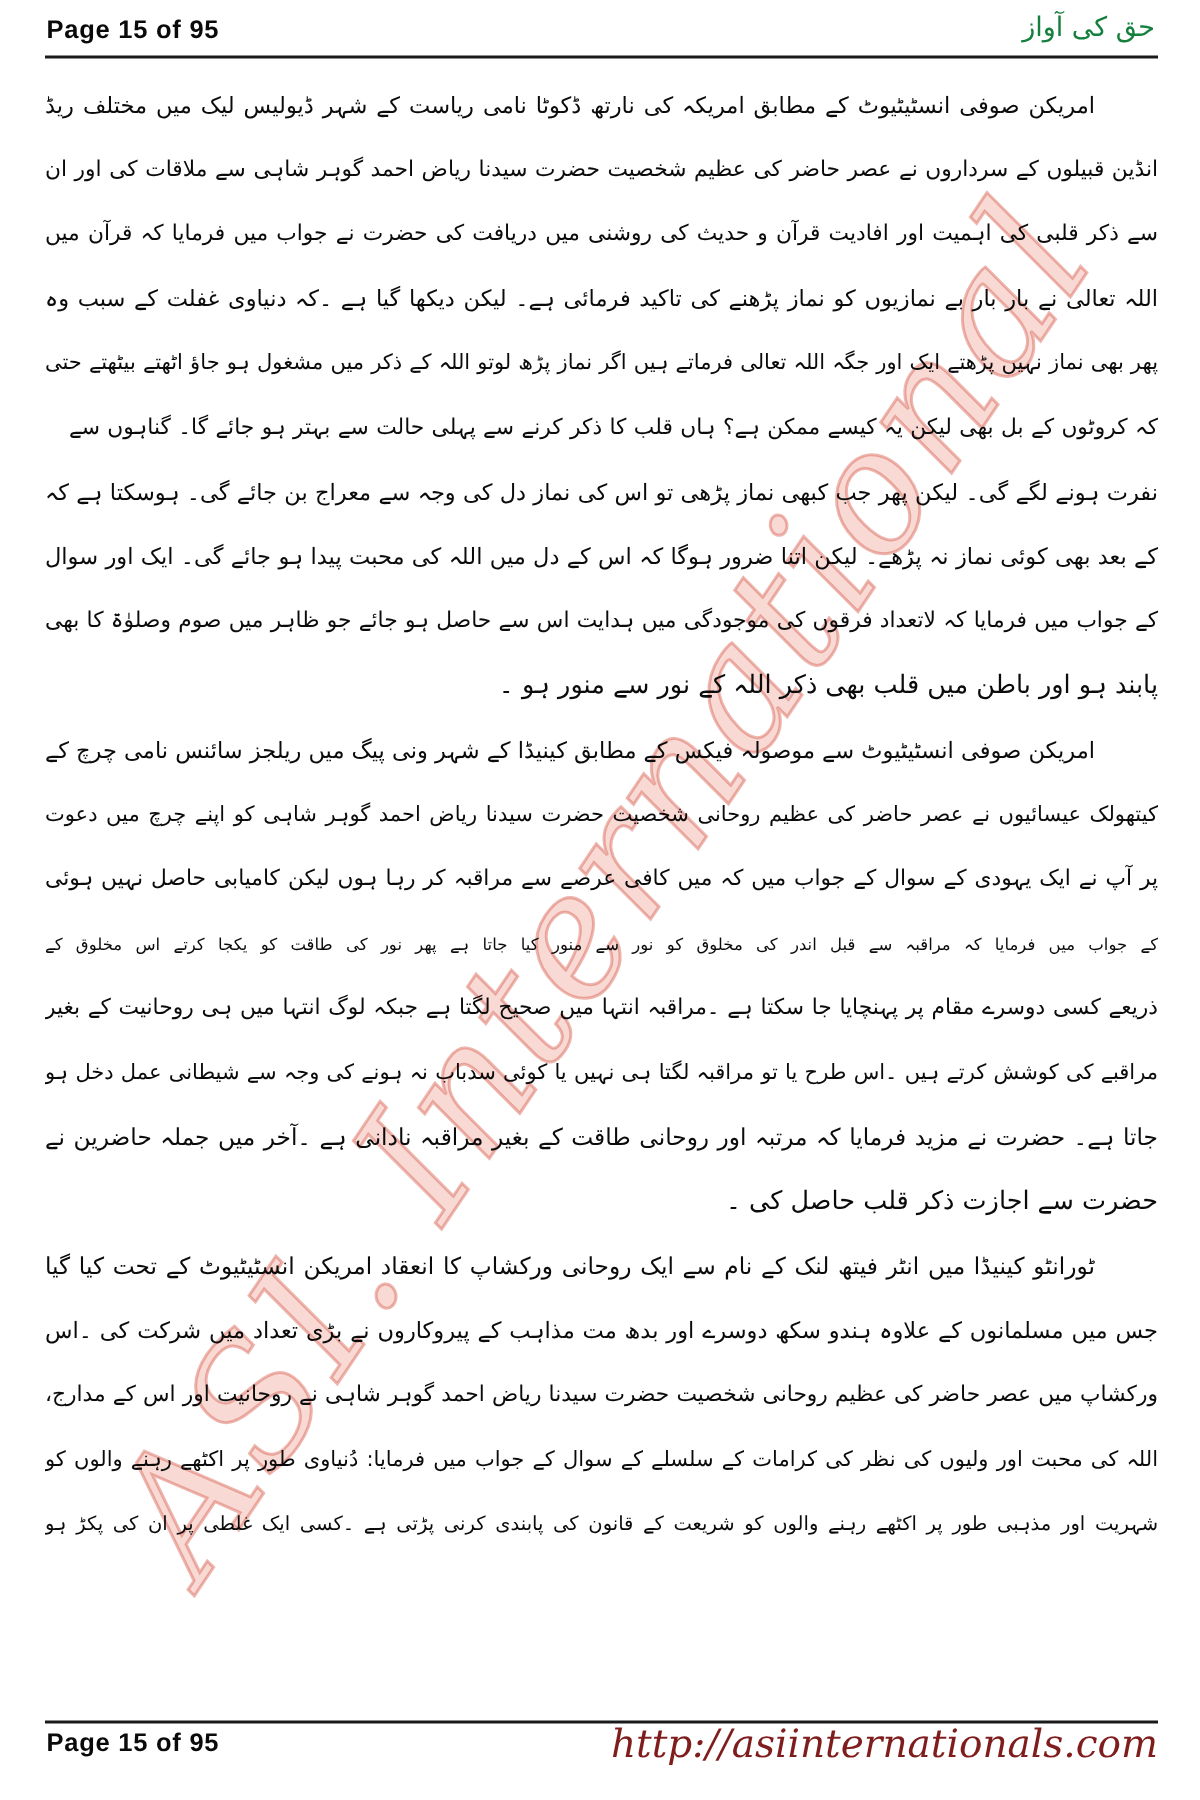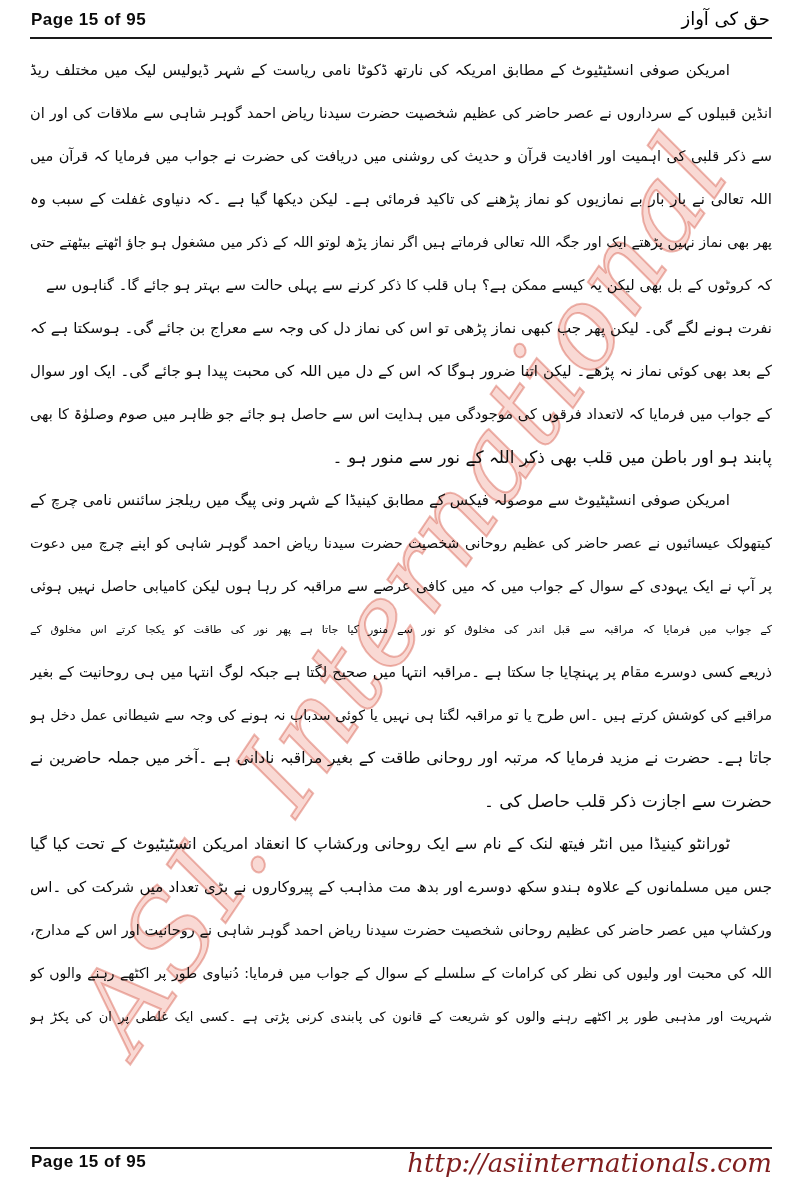--- a/index.html
+++ b/index.html
@@ -9,21 +9,21 @@
     font-family:"Liberation Sans", sans-serif; color:#0b0b0b;
   }
   
   .header-pagenum {
     position:absolute; top:10px; left:31px;
     font-family:"Liberation Sans", sans-serif; font-weight:bold; font-size:17px; color:#0a0a0a;
     letter-spacing:0.5px;
   }
   .header-title {
     position:absolute; top:8px; right:30px;
-    font-family:"DejaVu Sans", sans-serif; font-size:18px; color:#000000;
+    font-family:"DejaVu Sans", sans-serif; font-size:18px; color:#15803d;
     direction:rtl;
   }
   .rule { position:absolute; left:30px; right:28px; border-top:2px solid #1a1a1a; height:0; }
   .rule-top { top:37px; }
   .rule-bottom { top:1147px; }
   
   .body-text {
     position:absolute; top:49px; left:30px; right:28px; z-index:2;
     direction:rtl;
   }

